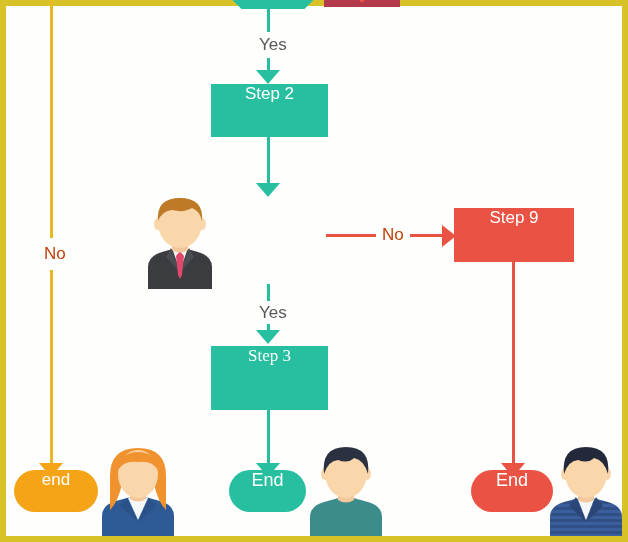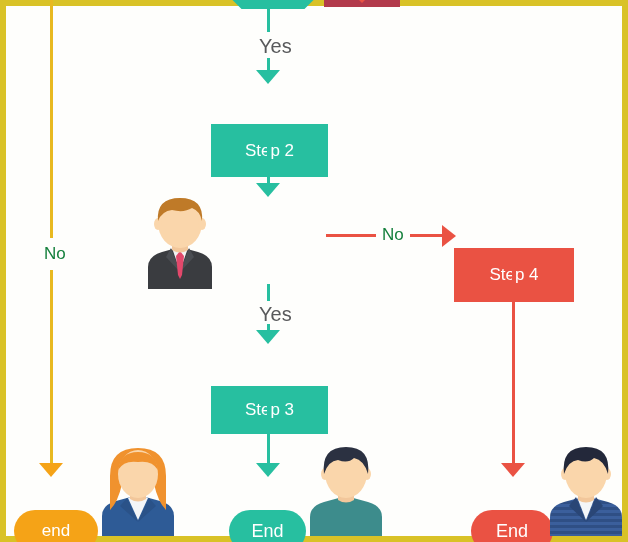--- a/index.html
+++ b/index.html
@@ -31,27 +31,26 @@
     position: absolute;
     left: 6px; top: 0px;
     width: 616px; height: 536px;
     z-index: 2;
   }
 
   
   .node {
     position: absolute;
     display: flex;
-    align-items: center;
+    align-items: flex-start;
     justify-content: center;
     text-align: center;
     color: #ffffff;
     line-height: 1.12;
     box-sizing: border-box;
-    margin-top: 40px;
   }
   .rect { }
   .pill { border-radius: 22px; }
   .diamond-wrap { position: absolute; }
   .diamond {
     position: absolute;
     left: 0; top: 0;
     width: 100%; height: 100%;
     transform: rotate(45deg);
   }
@@ -77,27 +76,27 @@
     border-right: 12px solid transparent;
   }
   .arrow-right {
     position: absolute;
     width: 0; height: 0;
     border-top: 11px solid transparent;
     border-bottom: 11px solid transparent;
   }
   .edge-label {
     position: absolute;
-    font-size: 20px;
+    font-size: 17px;
     color: #58595b;
     background: #fefefc;
     padding: 0 4px;
     white-space: nowrap;
   }
-  .edge-label.dark { color: #15803d; }
+  .edge-label.dark { color: #c2410c; }
 
   
   .avatar { position: absolute; }
   .avatar svg { display: block; }
 
   
   #watermark {
     position: absolute;
     font-size: 13px;
     letter-spacing: 0.3px;
@@ -143,32 +142,32 @@
     <div class="vline" style="left:261px; top:137px; height:48px; background:#27bfa0;"></div>
     <div class="arrow-down" style="left:250px; top:183px; border-top:14px solid #27bfa0;"></div>
 
 
     <div class="hline" style="left:320px; top:234px; width:50px; background:#ea5243;"></div>
     <div class="edge-label dark" style="left:372px; top:225px; font-size:17px;">No</div>
     <div class="hline" style="left:404px; top:234px; width:34px; background:#ea5243;"></div>
     <div class="arrow-right" style="left:436px; top:225px; border-left:14px solid #ea5243;"></div>
 
     <div class="node rect" style="left:448px; top:208px; width:120px; height:54px; background:#ea5243; font-size:17px;">
-      <span>Step 4</span>
+      <span>Step 9</span>
     </div>
 
     <div class="vline" style="left:506px; top:262px; height:203px; background:#ea5243;"></div>
     <div class="arrow-down" style="left:495px; top:463px; border-top:14px solid #ea5243;"></div>
 
     <div class="vline" style="left:261px; top:284px; height:17px; background:#27bfa0;"></div>
     <div class="edge-label" style="left:249px; top:303px;">Yes</div>
     <div class="vline" style="left:261px; top:324px; height:8px; background:#27bfa0;"></div>
     <div class="arrow-down" style="left:250px; top:330px; border-top:14px solid #27bfa0;"></div>
 
-    <div class="node rect" style="left:205px; top:346px; width:117px; height:48px; background:#27bfa0; font-size:17px;">
+    <div class="node rect" style="left:205px; top:346px; width:117px; height:64px; background:#27bfa0; font-size:17px;font-family:Liberation Serif, serif;">
       <span>Step 3</span>
     </div>
 
     <div class="vline" style="left:261px; top:402px; height:63px; background:#27bfa0;"></div>
     <div class="arrow-down" style="left:250px; top:463px; border-top:14px solid #27bfa0;"></div>
 
     <div class="vline" style="left:44px; top:0px; height:238px; background:#e8b920;"></div>
     <div class="edge-label dark" style="left:34px; top:244px; font-size:17px;">No</div>
     <div class="vline" style="left:44px; top:270px; height:195px; background:#e8b920;"></div>
     <div class="arrow-down" style="left:33px; top:463px; border-top:14px solid #f5a317;"></div>

